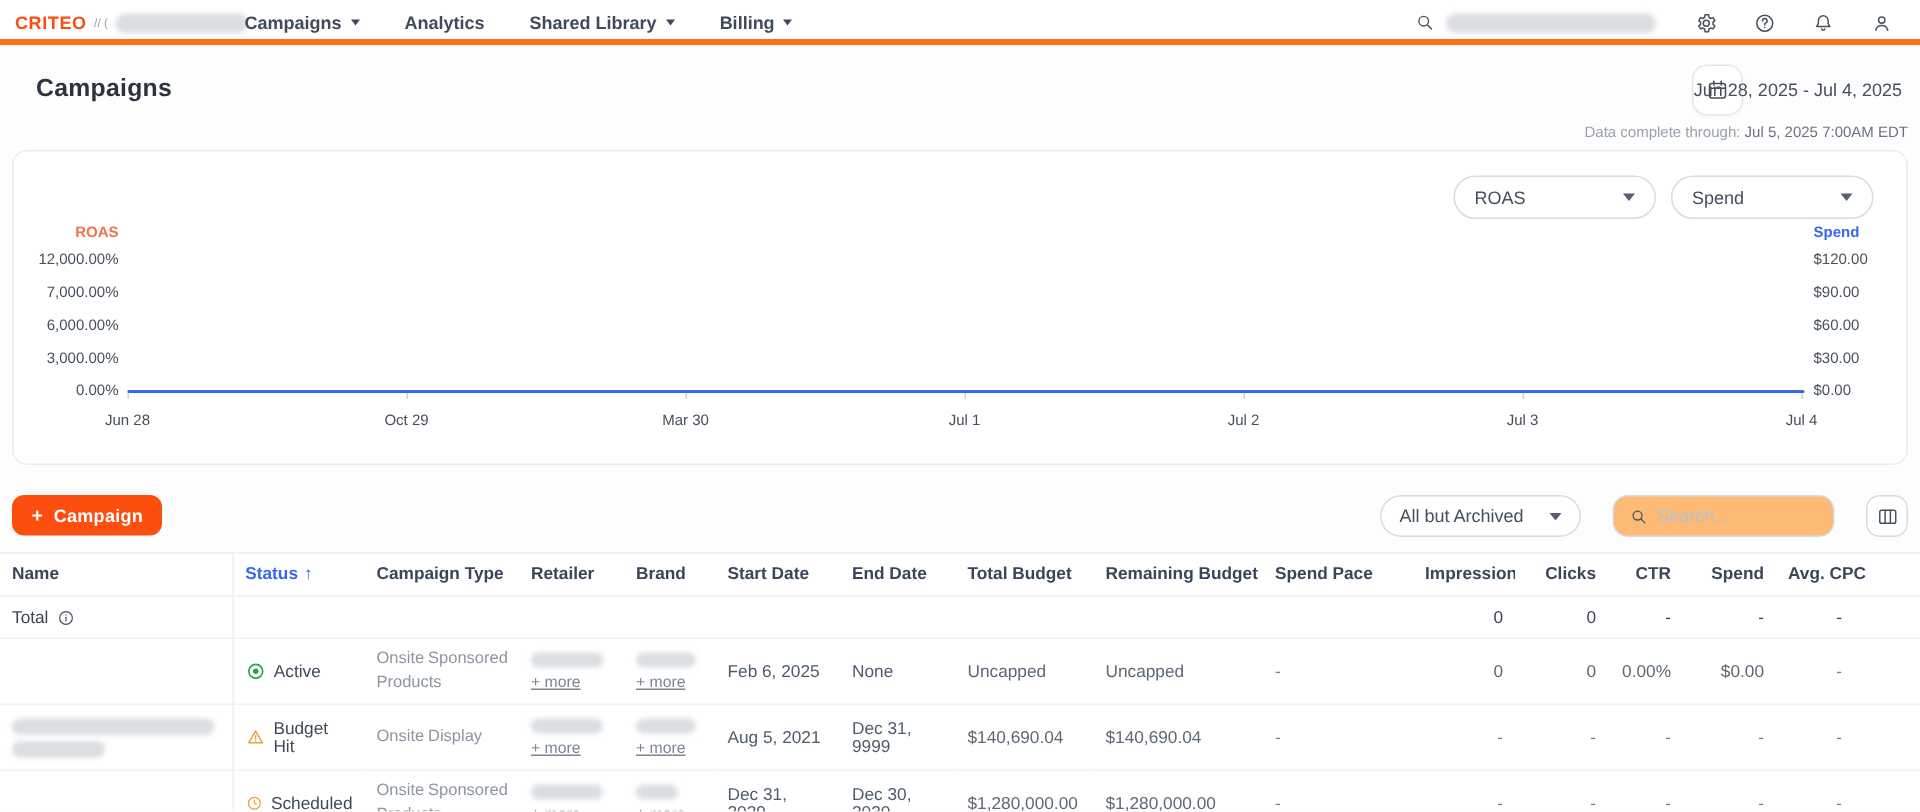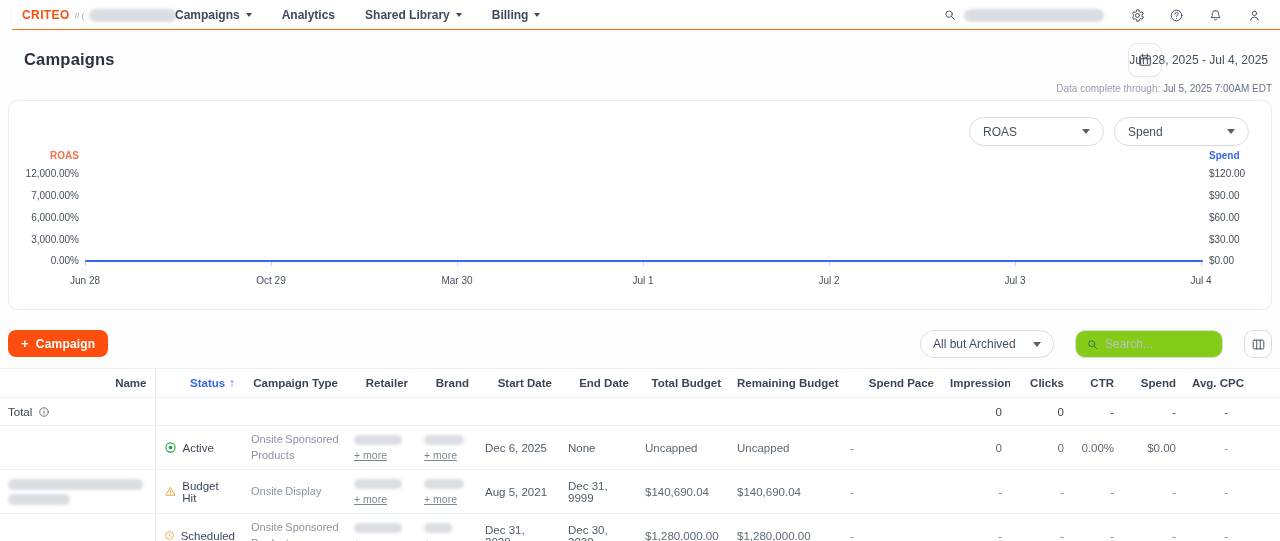--- a/index.html
+++ b/index.html
@@ -3,22 +3,22 @@
 <meta charset="utf-8">
 <style>
   * { margin:0; padding:0; box-sizing:border-box; }
   body { background:#fff; }
   #app {
     position:relative; width:1280px; height:541px; overflow:hidden;
     background:#FDFDFE; color:#3E4B5C;
     font-family:"Liberation Sans","DejaVu Sans",sans-serif;
   }
   
-  .topbar { position:absolute; top:0; left:12px; right:0; height:30px; background:#fff;
-            border-bottom:1px solid #f97316; box-shadow:0 1px 2px rgba(40,50,60,.04); z-index:9;padding-left:30px; }
+  .topbar { position:absolute; top:0; left:0; right:0; height:30px; background:#fff;
+            border-bottom:4px solid #f97316; box-shadow:0 1px 2px rgba(40,50,60,.04); z-index:9;padding-left:30px; }
   .logo-wrap { position:absolute; left:10px; top:0; height:30px; display:flex; align-items:center; gap:5px; cursor:pointer; }
   .logo { color:#FB4E0F; font-weight:700; font-size:12px; letter-spacing:.4px; }
   .logo-suffix { color:#97A0AB; font-size:8px; }
   .redact { background:#DADDE1; border-radius:7px; filter:blur(1.6px); }
   .logo-redact { width:88px; height:13px; }
   .nav { position:absolute; left:163px; top:0; height:30px; display:flex; align-items:center; gap:30px; }
   .nav-item { display:flex; align-items:center; gap:6px; font-size:12px; font-weight:700; color:#3E4B5C; cursor:pointer; white-space:nowrap; }
   .caret { width:0; height:0; border-left:3.5px solid transparent; border-right:3.5px solid transparent; border-top:4.5px solid #3E4B5C; }
   .topbar-right { position:absolute; right:6px; top:0; height:30px; display:flex; align-items:center; }
   .search-redact { width:140px; height:13px; margin-left:7px; margin-right:14px; }
@@ -51,31 +51,31 @@
   .xlabel { position:absolute; top:174px; width:80px; text-align:center; font-size:10px; color:#454F5B; }
   
   .btn-campaign { position:absolute; left:8px; top:330px; height:27px; border:none; background:#FB4E0F; color:#fff;
                   border-radius:8px; padding:0 13px; font-size:12px; font-weight:700; letter-spacing:.2px;
                   display:flex; align-items:center; gap:7px; cursor:pointer; font-family:inherit; }
   .btn-plus { font-size:13px; font-weight:700; }
   .toolbar-right { position:absolute; right:8px; top:330px; display:flex; align-items:center; gap:21px; }
   .filter-select { width:134px; height:28px; border:1px solid #D8DCE1; border-radius:14px; background:#fff;
                    display:flex; align-items:center; justify-content:space-between; padding:0 12px;
                    font-size:12px; color:#42505F; cursor:pointer; }
-  .search-box { width:148px; height:28px; border:1px solid #D8DCE1; border-radius:10px; background:#84cc16;
+  .search-box { width:148px; height:28px; border:1px solid #D8DCE1; border-radius:10px; background:#fdba74;
                 display:flex; align-items:center; gap:6px; padding:0 10px; }
   .search-box input { border:none; outline:none; flex:1; min-width:0; font-size:12px; color:#3E4B5C;
                       background:transparent; font-family:inherit; }
   .search-box input::placeholder { color:#B9C0C9; }
   .col-btn { width:28px; height:28px; border:1px solid #D8DCE1; border-radius:9px; background:#fff;
              display:flex; align-items:center; justify-content:center; cursor:pointer; }
   
   .table-wrap { position:absolute; top:368px; left:0; width:1280px; }
   table { width:1280px; border-collapse:collapse; table-layout:fixed; background:#fff; }
-  th { font-size:11.5px; font-weight:700; color:#39465A; text-align:right; padding:0 8px; height:29px;
+  th { font-size:11.5px; font-weight:700; color:#39465A; text-align:left; padding:0 8px; height:29px;
        border-top:1px solid #EDEFF2; border-bottom:1px solid #EDEFF2; white-space:nowrap; overflow:hidden; cursor:pointer; }
   td { font-size:11.5px; color:#5A6675; padding:0 8px; border-bottom:1px solid #EFF1F4; vertical-align:middle; overflow:hidden; }
   th:first-child, td:first-child { border-right:1px solid #EDEFF2; }
   .num { text-align:right; }
   .cpc { padding-right:52px; }
   .th-status { color:#3568E8; }
   .sort-arrow { margin-left:4px; font-weight:700; }
   .row-total td { height:28px; color:#3A4552; }
   .data-row td { height:44px; }
   .total-cell { display:flex; align-items:center; gap:6px; }
@@ -323,21 +323,21 @@
               <span class="redact r-sm"></span>
               <a class="more-link">+ more</a>
             </div>
           </td>
           <td>
             <div class="cell-stack">
               <span class="redact b-sm"></span>
               <a class="more-link">+ more</a>
             </div>
           </td>
-          <td class="date-cell">Dec 6, 2025</td>
+          <td class="date-cell">Feb 6, 2025</td>
           <td class="date-cell">None</td>
           <td class="val-cell">Uncapped</td>
           <td class="val-cell">Uncapped</td>
           <td class="dash">-</td>
           <td class="num val-cell">0</td>
           <td class="num val-cell">0</td>
           <td class="num val-cell">0.00%</td>
           <td class="num val-cell">$0.00</td>
           <td class="num dash cpc">-</td>
         </tr>

